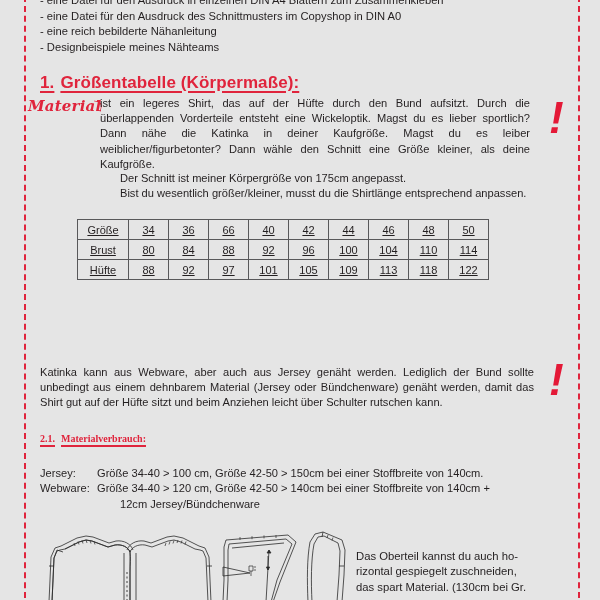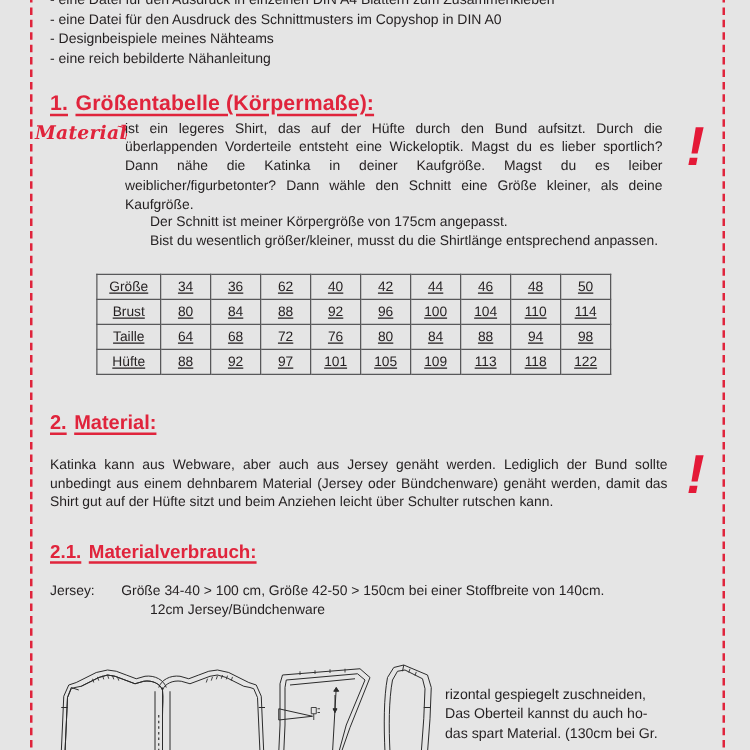--- a/index.html
+++ b/index.html
@@ -46,21 +46,21 @@
     position: absolute;
     color: #e0243c;
     font-weight: bold;
     white-space: nowrap;
     text-decoration: underline;
     text-underline-offset: 3px;
     text-decoration-thickness: 1.5px;
   }
   .h1 { left: 40px; font-size: 17px; letter-spacing: .1px; }
   .h2 { left: 40px; font-size: 16px; }
-  .h21 { left: 40px; font-size: 15px; }
+  .h21 { left: 40px; font-size: 10px; font-family: Liberation Serif, serif; }
   .h-sec .num { margin-right: 6px; }
 
   
   .para {
     position: absolute;
     color: #231f20;
     font-size: 11.1px;
     line-height: 15.2px;
     text-align: justify;
   }
@@ -164,22 +164,22 @@
 <body>
 
 <div id="page">
 
   <div class="cutline left"></div>
   <div class="cutline right"></div>
 
   <ul class="intro-list">
     <li>- eine Datei für den Ausdruck in einzelnen DIN A4 Blättern zum Zusammenkleben</li>
     <li>- eine Datei für den Ausdruck des Schnittmusters im Copyshop in DIN A0</li>
+    <li>- eine reich bebilderte Nähanleitung</li>
     <li>- Designbeispiele meines Nähteams</li>
-    <li>- eine reich bebilderte Nähanleitung</li>
   </ul>
 
   <div class="h-sec h1" style="top:73px;">
     <span class="num">1.</span><span>Größentabelle (Körpermaße):</span>
   </div>
 
   <div class="katinka">
     <span>Material</span>
     <span class="swash"></span>
   </div>
@@ -190,83 +190,72 @@
 
   <div class="para" style="left:100px; top:171px; width:430px; text-align:left;padding-left:20px;">Der Schnitt ist meiner Körpergröße von 175cm angepasst.</div>
   <div class="para" style="left:100px; top:186px; width:430px; text-align:left;padding-left:20px;">Bist du wesentlich größer/kleiner, musst du die Shirtlänge entsprechend anpassen.</div>
 
   <table class="size-table">
     <tbody>
       <tr>
         <td class="rowhead">Größe</td>
         <td>34</td>
         <td>36</td>
-        <td>62</td>
+        <td>66</td>
         <td>40</td>
         <td>42</td>
         <td>44</td>
         <td>46</td>
         <td>48</td>
         <td>50</td>
       </tr>
       <tr>
         <td class="rowhead">Brust</td>
         <td>80</td>
         <td>84</td>
         <td>88</td>
         <td>92</td>
         <td>96</td>
         <td>100</td>
         <td>104</td>
         <td>110</td>
         <td>114</td>
       </tr>
       <tr>
-        <td class="rowhead">Taille</td>
-        <td>64</td>
-        <td>68</td>
-        <td>72</td>
-        <td>76</td>
-        <td>80</td>
-        <td>84</td>
-        <td>88</td>
-        <td>94</td>
-        <td>98</td>
-      </tr>
-      <tr>
         <td class="rowhead">Hüfte</td>
         <td>88</td>
         <td>92</td>
         <td>97</td>
         <td>101</td>
         <td>105</td>
         <td>109</td>
         <td>113</td>
         <td>118</td>
         <td>122</td>
       </tr>
     </tbody>
   </table>
 
-  <div class="h-sec h2" style="top:330px;">
-    <span class="num">2.</span><span>Material:</span>
-  </div>
 
   <div class="para" style="left:40px; top:365px; width:494px;">Katinka kann aus Webware, aber auch aus Jersey genäht werden. Lediglich der Bund sollte unbedingt aus einem dehnbarem Material (Jersey oder Bündchenware) genäht werden, damit das Shirt gut auf der Hüfte sitzt und beim Anziehen leicht über Schulter rutschen kann.</div>
 
   <div class="excl" style="left:549px; top:358px;">!</div>
 
   <div class="h-sec h21" style="top:433px;">
     <span class="num">2.1.</span><span>Materialverbrauch:</span>
   </div>
 
   <div class="mat-usage">
     <div class="mat-row">
       <span class="mat-label">Jersey:</span>
       <span>Größe 34-40 &gt; 100 cm, Größe 42-50 &gt; 150cm bei einer Stoffbreite von 140cm.</span>
+    </div>
+    <div class="mat-row">
+      <span class="mat-label">Webware:</span>
+      <span>Größe 34-40 &gt; 120 cm, Größe 42-50 &gt; 140cm bei einer Stoffbreite von 140cm +</span>
     </div>
     <div class="mat-row">
       <span class="mat-cont">12cm Jersey/Bündchenware</span>
     </div>
   </div>
 
   <div class="patterns">
     <svg width="320" height="82" viewBox="0 0 320 82">
       <g fill="none" stroke="#2b2b2b" stroke-width="0.8" stroke-linejoin="round">
 
@@ -360,18 +349,18 @@
             <line x1="303" y1="17.5" x2="302" y2="20.5"></line>
           </g>
           <line x1="309" y1="46" x2="314" y2="46"></line>
         </g>
 
       </g>
     </svg>
   </div>
 
   <div class="bottom-note">
+    <div>Das Oberteil kannst du auch ho-</div>
     <div>rizontal gespiegelt zuschneiden,</div>
-    <div>Das Oberteil kannst du auch ho-</div>
     <div>das spart Material. (130cm bei Gr.</div>
   </div>
 
 </div>
 
 </body></html>

